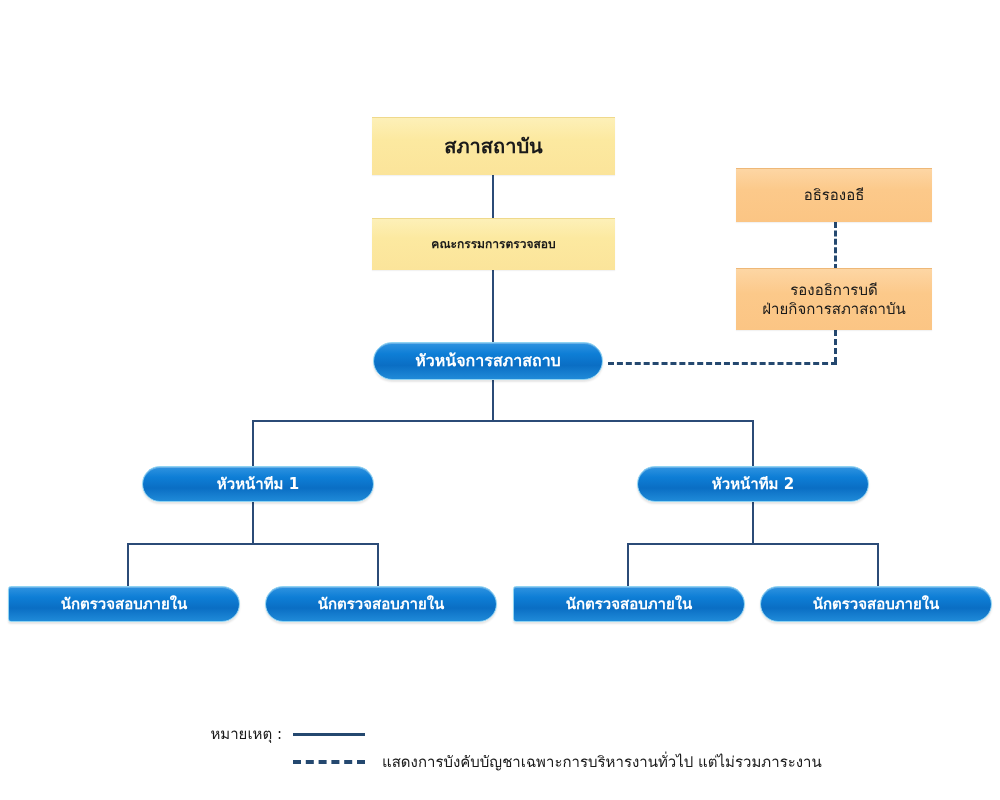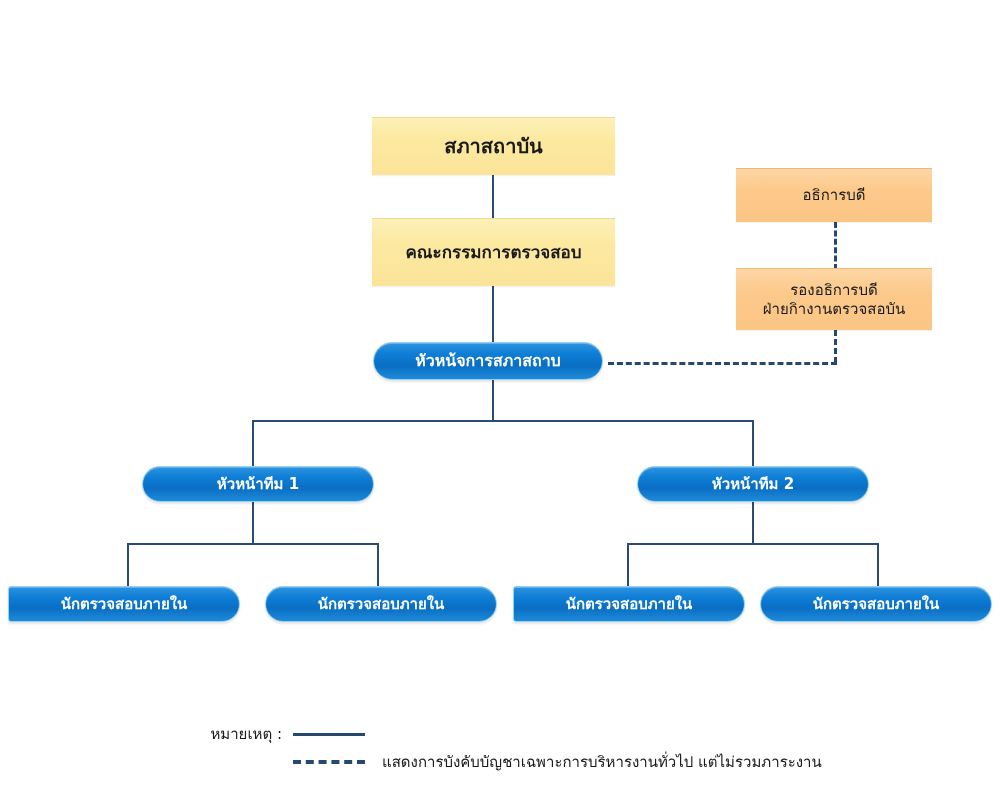--- a/index.html
+++ b/index.html
@@ -147,31 +147,31 @@
 
   <div class="dash-v" style="left:834px; top:222px; height:48px;"></div>
 
   <div class="dash-v" style="left:834px; top:330px; height:33px;"></div>
   <div class="dash-h" style="left:608px; top:362px; width:229px;"></div>
 
   <div class="node box-yellow" style="left:372px; top:89px; width:243px; height:58px; font-size:20px;margin-top:28px;">
     <span>สภาสถาบัน</span>
   </div>
 
-  <div class="node box-yellow" style="left:372px; top:218px; width:243px; height:68px; font-size:17px;">
+  <div class="node box-yellow" style="left:372px; top:218px; width:243px; height:52px; font-size:12px;">
     <span>คณะกรรมการตรวจสอบ</span>
   </div>
 
   <div class="node box-orange" style="left:736px; top:168px; width:196px; height:54px; font-size:15px;">
-    <span>อธิการบดี</span>
+    <span>อธิรองอธี</span>
   </div>
 
   <div class="node box-orange" style="left:736px; top:268px; width:196px; height:62px; font-size:15px; flex-direction:column;">
     <span>รองอธิการบดี</span>
-    <span>ฝ่ายกิางานตรวจสอบัน</span>
+    <span>ฝ่ายกิจการสภาสถาบัน</span>
   </div>
 
   <div class="node pill-blue" style="left:373px; top:342px; width:230px; height:38px; font-size:16px;">
     <span>หัวหน้จการสภาสถาบ</span>
   </div>
 
   <div class="node pill-blue" style="left:142px; top:466px; width:232px; height:36px; font-size:15px;">
     <span>หัวหน้าทีม 1</span>
   </div>
 

